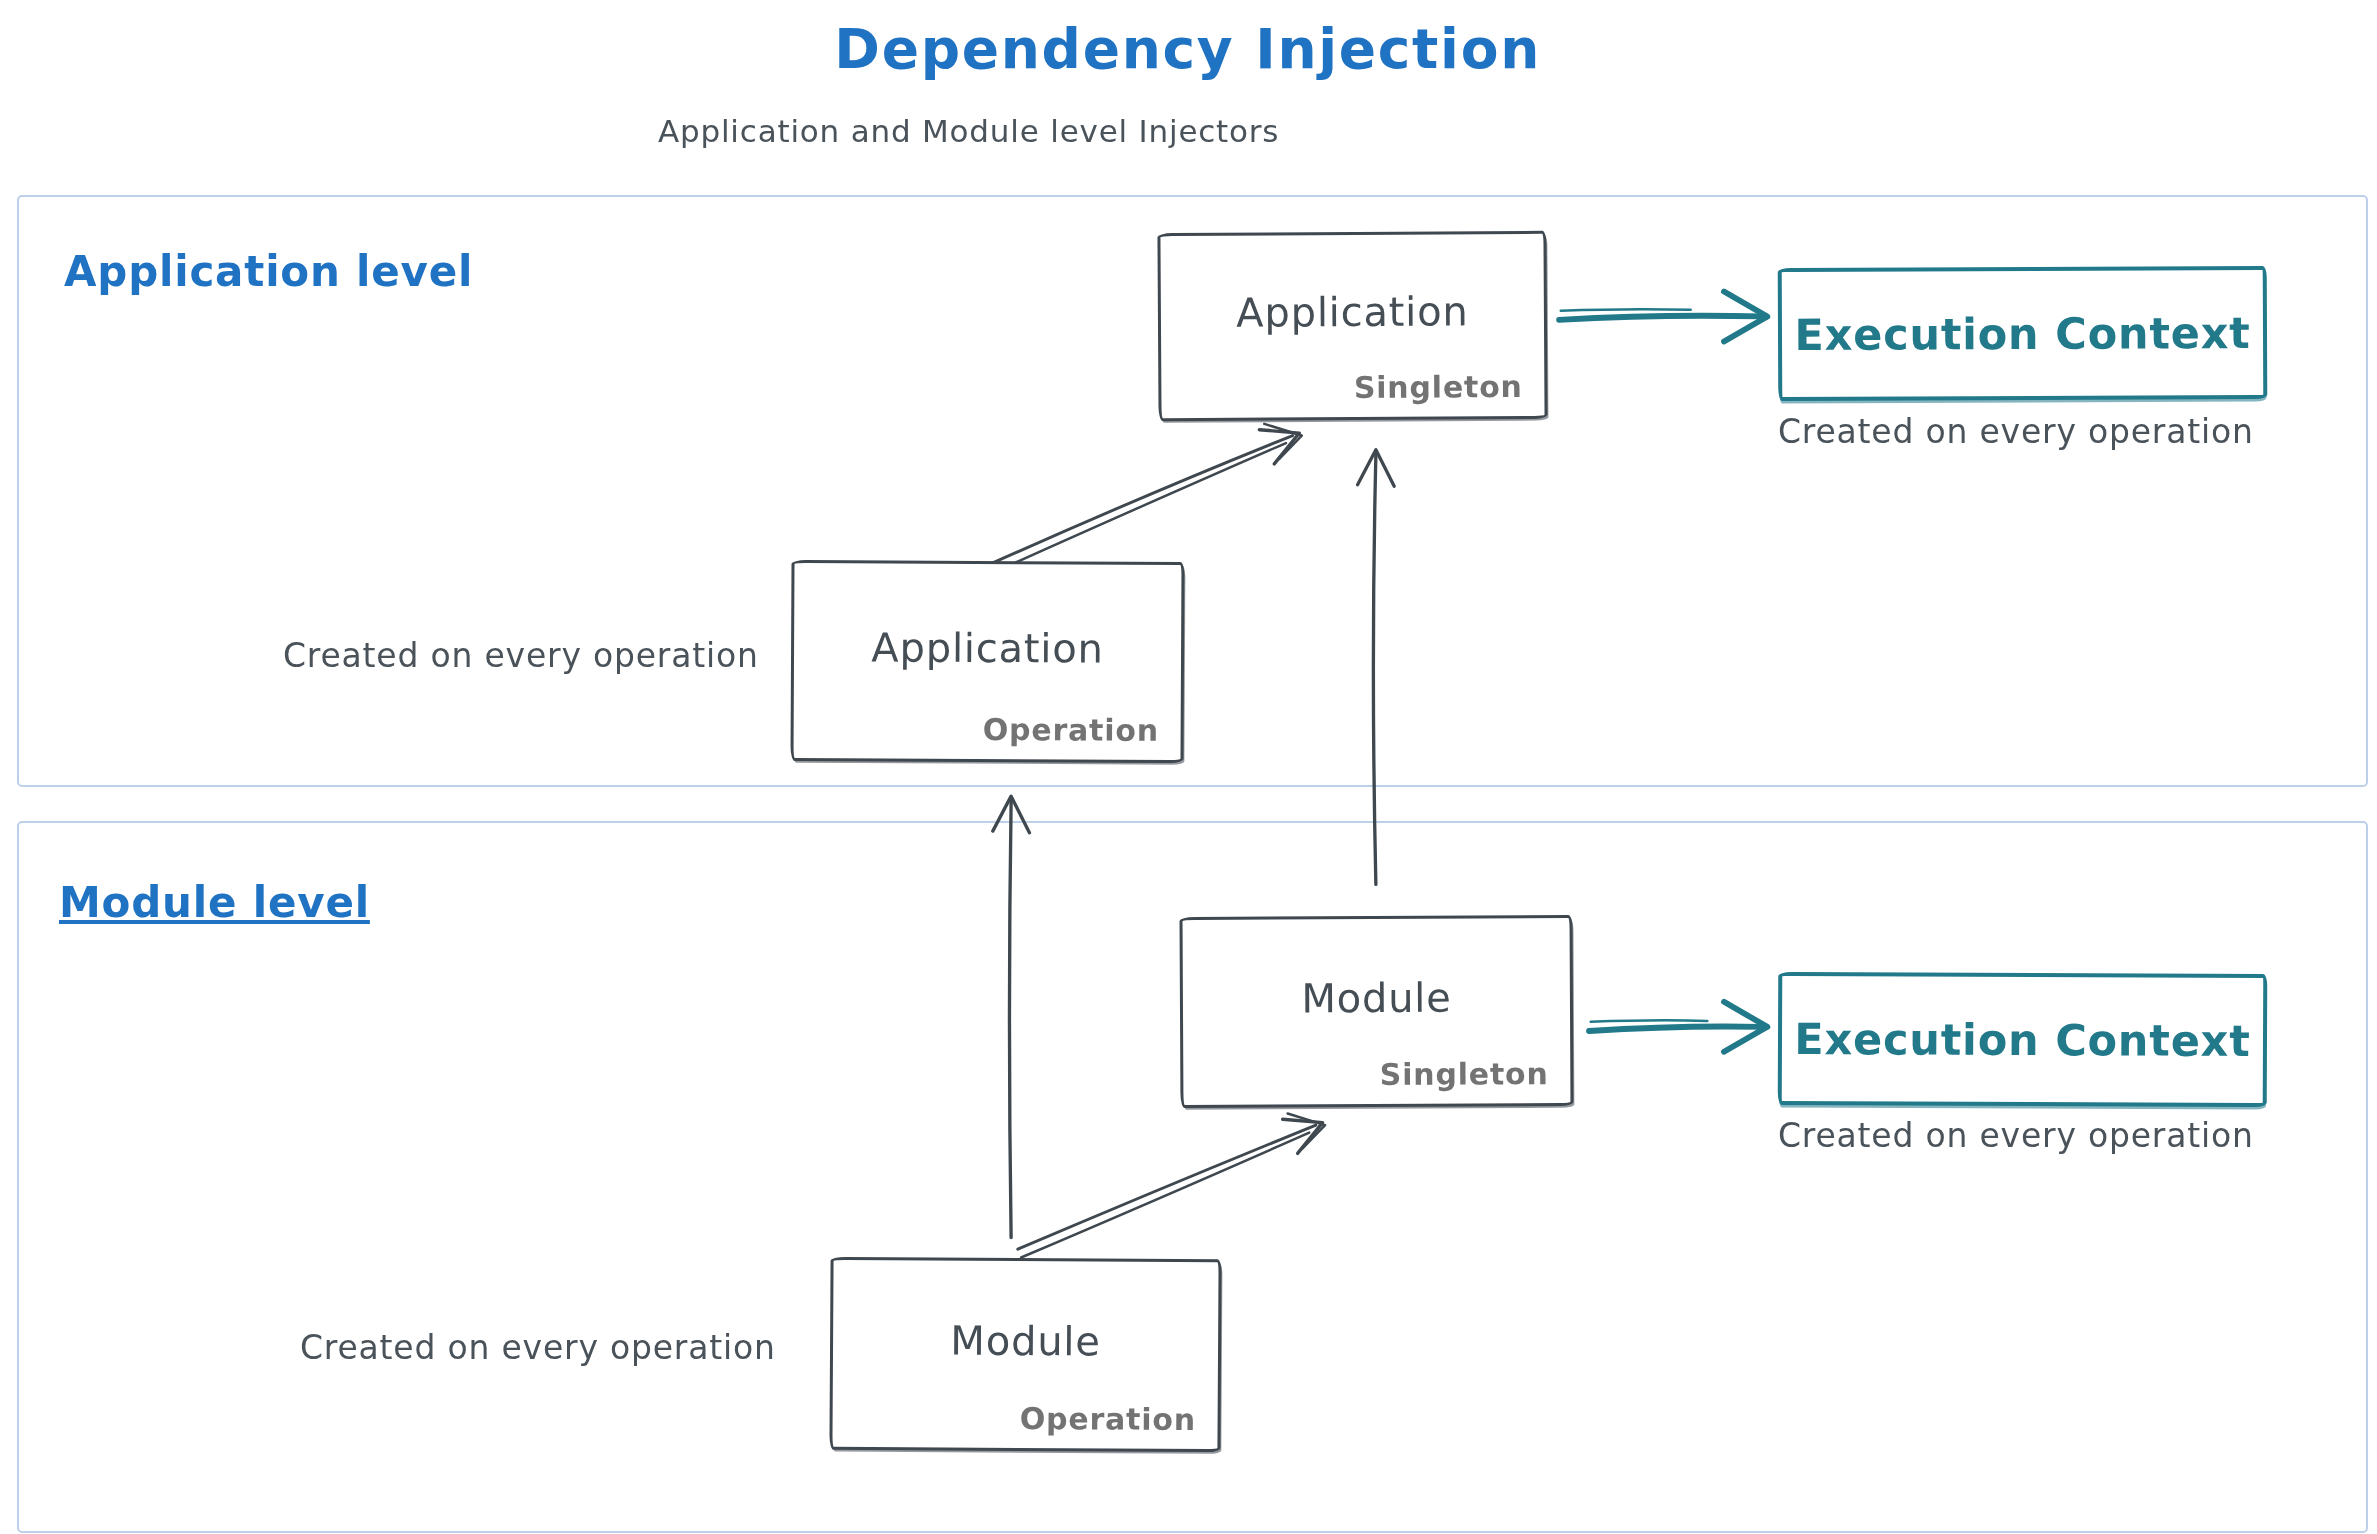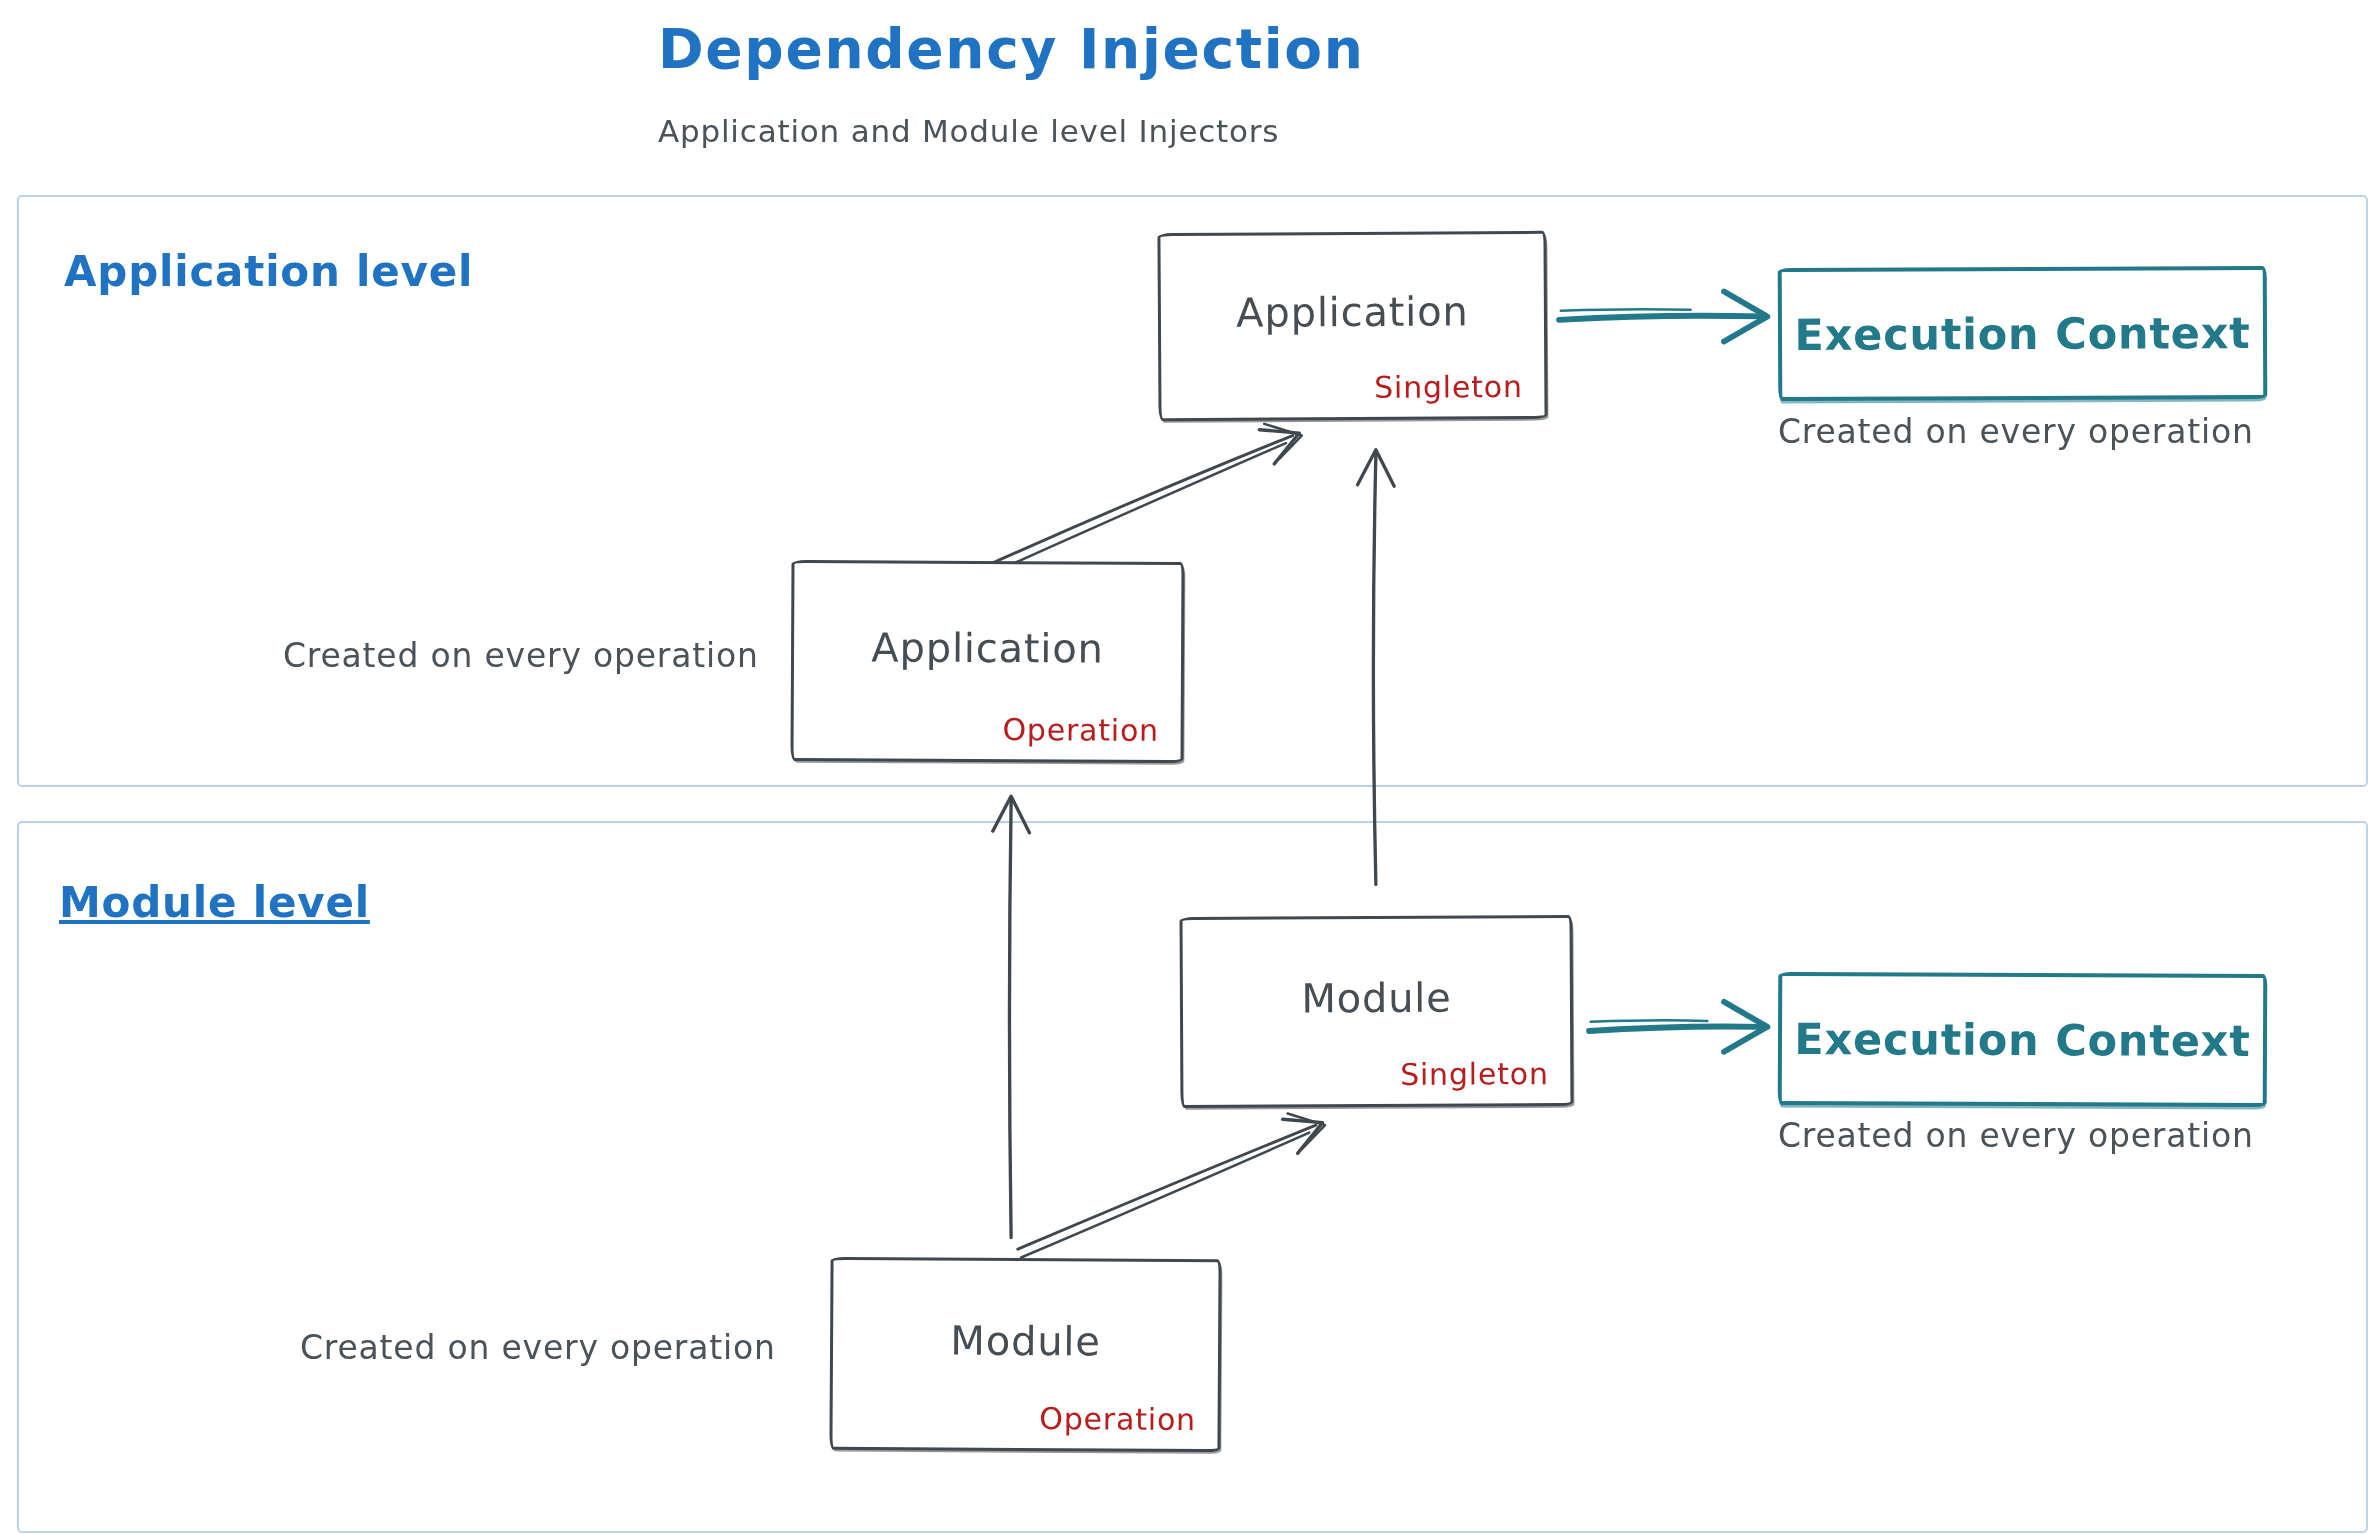--- a/index.html
+++ b/index.html
@@ -4,21 +4,21 @@
 <style>
   html,body{margin:0;padding:0;background:#ffffff;}
   body{
     width:2377px;height:1534px;position:relative;overflow:hidden;
     font-family:"DejaVu Sans",sans-serif;color:#4a525a;
   }
   .abs{position:absolute;}
 
   
   .page-title{
-    left:658px;top:16.7px;width:883px;text-align:left;
+    left:658px;top:16.7px;width:883px;text-align:right;
     font-size:55px;font-weight:600;letter-spacing:1.7px;color:#2072c2;
   }
   .page-subtitle{
     left:658px;top:113px;width:883px;text-align:left;
     font-size:31px;font-weight:500;letter-spacing:0.8px;color:#4a525a;
   }
 
   
   .level-container{
     border:2.1px solid #bdd0ea;border-radius:5px;background:transparent;
@@ -38,21 +38,21 @@
     border-radius:15px 4.2px 13.3px 4.2px / 4.2px 13.3px 4.2px 15px;
     box-shadow:1.7px 2.5px 0 -0.8px rgba(63,71,79,.55);
     display:flex;align-items:center;justify-content:center;
   }
   .sketch-box .box-title{
     font-size:40px;font-weight:500;letter-spacing:0.8px;color:#454d55;
     padding-bottom:28px;
   }
   .sketch-box .box-variant{
     position:absolute;right:21.7px;bottom:11.7px;
-    font-size:30px;font-weight:400;letter-spacing:0.8px;color:#b91c1c;
+    font-size:30px;font-weight:700;letter-spacing:0.8px;color:#737373;
   }
   #box-app-singleton{left:1158px;top:232px;width:383px;height:182px;transform:rotate(-0.35deg);}
   #box-app-operation{left:791px;top:561px;width:387px;height:195px;transform:rotate(0.3deg);}
   #box-module-singleton{left:1180px;top:916px;width:387px;height:185px;transform:rotate(-0.3deg);}
   #box-module-operation{left:830px;top:1258px;width:385px;height:187px;transform:rotate(0.35deg);}
 
   
   .execution-box{
     background:#fff;border:4.2px solid #21798a;
     border-radius:13.3px 4.2px 11.7px 4.2px / 4.2px 11.7px 4.2px 13.3px;

